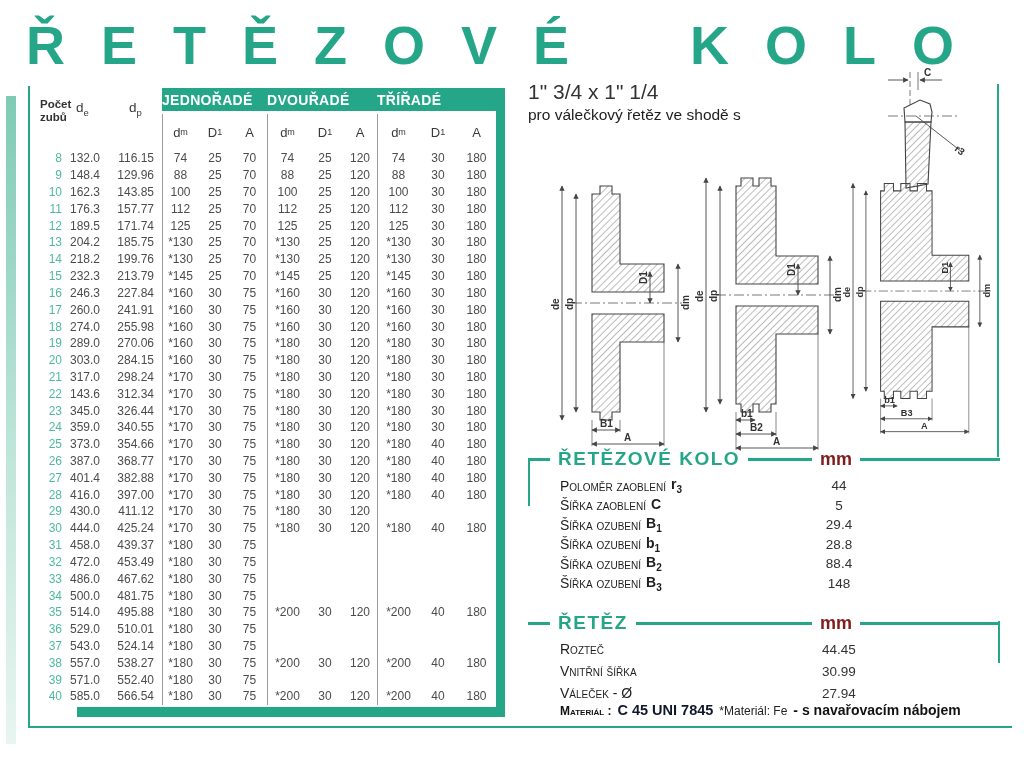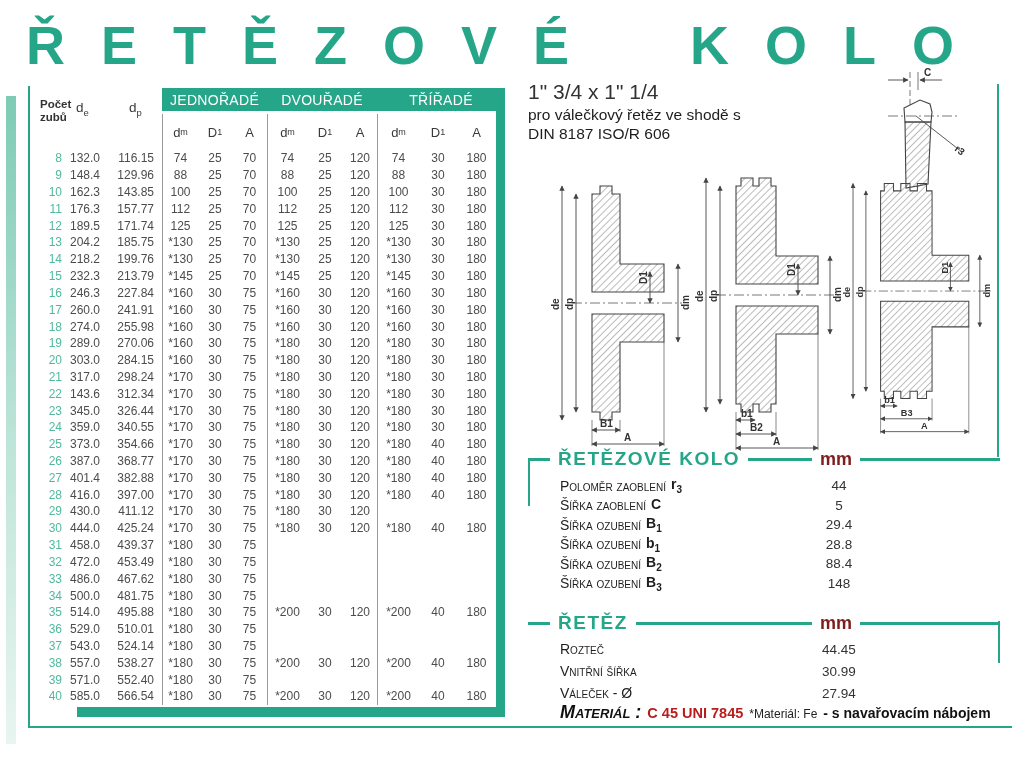--- a/index.html
+++ b/index.html
@@ -13,22 +13,22 @@
 
   
   .side-bar { position:absolute; left:6px; top:96px; width:10px; height:648px;
     background:linear-gradient(180deg,#7ecbb4 0%,#bfe5d9 55%,#e8f5f0 100%); }
 
   
   .tbl { position:absolute; left:28px; top:86px; width:475px; height:641px;
          border-left:2px solid #25a689; }
   .tbl-headbar { position:absolute; left:132px; top:2px; width:343px; height:23px;
     background:#25a689; display:flex; align-items:center; }
-  .tbl-headbar span { color:#fff; font-weight:normal; font-size:14px; letter-spacing:.3px;
-    text-align:center; }
+  .tbl-headbar span { color:#fff; font-weight:bold; font-size:14px; letter-spacing:.3px;
+    }
   .ghead1 { width:105px; } .ghead2 { width:110px; } .ghead3 { width:128px; }
   .tbl-rightbar { position:absolute; left:466px; top:25px; width:9px; height:605px;
     background:#25a689; }
   .tbl-bottombar { position:absolute; left:47px; top:621px; width:428px; height:10px;
     background:#25a689; }
 
   .teeth-head { position:absolute; left:10px; top:12px; font-weight:bold;
     font-size:11.5px; line-height:13px; color:#333; }
   .hde { position:absolute; left:46px; top:14px; font-size:13.5px; color:#3a3a3a; }
   .hdp { position:absolute; left:99px; top:14px; font-size:13.5px; color:#3a3a3a; }
@@ -76,22 +76,22 @@
   .spec-row.ch { height:22px; }
   .spec-label { margin-left:32px; font-weight:normal; font-size:14px; color:#1d1d1d;
     font-variant:small-caps; }
   .spec-sym { font-weight:bold; font-size:14px; color:#1d1d1d; margin-left:5px; }
   .spec-sym sub { font-size:10px; }
   .spec-value { position:absolute; left:276px; width:70px; text-align:center;
     font-size:13.5px; color:#333; }
 
   .material { position:absolute; left:560px; top:702px; display:flex;
     align-items:baseline; gap:6px; white-space:nowrap; }
-  .mat-label { font-weight:bold; font-size:18px; color:#111; font-variant:small-caps;font-style:italic; }
-  .mat-value { font-weight:bold; font-size:14.5px; color:#b91c1c; }
+  .mat-label { font-weight:bold; font-size:12px; color:#111; font-variant:small-caps; }
+  .mat-value { font-weight:bold; font-size:14.5px; color:#0f172a; }
   .mat-note { font-size:12px; color:#222; }
   .mat-note2 { font-weight:bold; font-size:14px; color:#111; }
 
   
   .drw { position:absolute; }
   svg text { font-family:"Liberation Sans", sans-serif; font-size:10px;
     font-weight:bold; fill:#333; }
 </style>
 </head>
 <body>
@@ -653,21 +653,20 @@
           <span class="cn gb">*200</span>
           <span class="cn">40</span>
           <span class="cn">180</span>
         </div>
       </div>
   </div>
 
   <div class="size-title">1" 3/4 x 1" 1/4</div>
   <div class="subtitle">
     <div>pro válečkový řetěz ve shodě s</div>
-    <div>DIN 8187 ISO/R 606</div>
   </div>
 
   <div class="vline" style="left:997px; top:84px; height:373px;"></div>
 
   <svg class="drw" style="left:858px; top:64px;" width="125" height="128" viewBox="0 0 125 128">
     <defs>
       <pattern id="h0" patternUnits="userSpaceOnUse" width="5" height="5" patternTransform="rotate(45)">
         <line x1="0" y1="0" x2="0" y2="5" stroke="#666" stroke-width="0.9"></line>
       </pattern>
       <marker id="ar0" viewBox="0 0 10 10" refX="9" refY="5" markerWidth="6" markerHeight="6" orient="auto-start-reverse">

